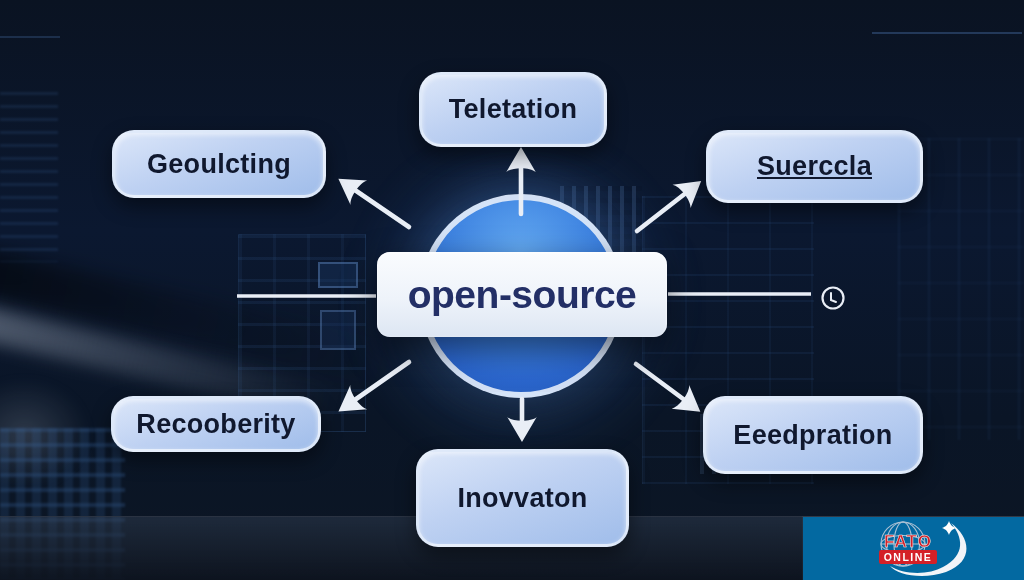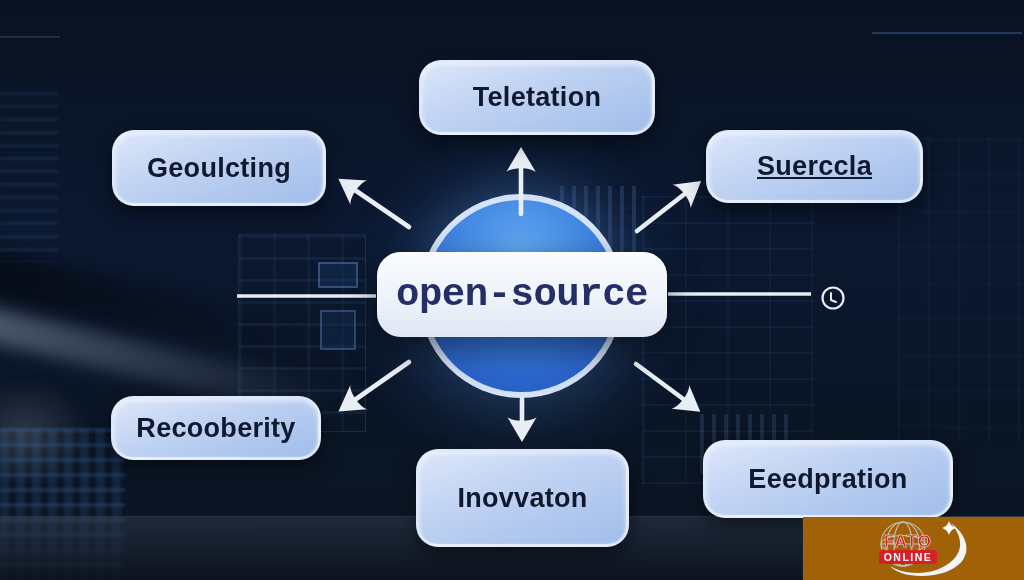--- a/index.html
+++ b/index.html
@@ -59,41 +59,41 @@
     background:linear-gradient(180deg,rgba(52,66,86,0.45),rgba(13,19,30,0.92));
     border-top:1px solid rgba(145,162,190,0.22); }
   .glow-center { left:330px; top:110px; width:380px; height:380px;
     background:radial-gradient(circle,rgba(80,140,225,0.28),transparent 65%); filter:blur(10px); }
 
   
   .center-circle { left:419px; top:194px; width:204px; height:204px; border-radius:50%;
     background:radial-gradient(circle at 50% 28%,#63a9f1 0%,#3d82e0 45%,#2b66cd 75%,#2257b0 100%);
     border:6px solid rgba(228,237,250,0.9);
     box-shadow:0 0 46px rgba(90,150,235,0.40), 0 10px 30px rgba(0,0,0,0.45); }
-  .center-box { left:377px; top:252px; width:290px; height:85px; border-radius:24px;
+  .center-box { left:377px; top:252px; width:290px; height:85px; border-radius:13px;
     display:flex; align-items:center; justify-content:center;
     background:linear-gradient(180deg,#fafcfe 0%,#eef3fa 55%,#dde6f3 100%);
     box-shadow:0 12px 32px rgba(0,0,0,0.5), inset 0 1px 3px rgba(255,255,255,0.9);
-    color:#232f66; font-weight:800; font-size:39px; letter-spacing:-0.5px;font-family:Liberation Mono, monospace; }
+    color:#232f66; font-weight:800; font-size:39px; letter-spacing:-0.5px; }
   .node { display:flex; align-items:center; justify-content:center;
     background:linear-gradient(160deg,#dbe6f9 0%,#bed1f2 45%,#a0bdea 100%);
     border:3px solid rgba(236,243,252,0.75); border-radius:22px;
     box-shadow:0 8px 20px rgba(0,0,0,0.45), inset 0 2px 5px rgba(255,255,255,0.55);
     color:#10182e; font-weight:bold; font-size:27px; letter-spacing:.3px; }
-  .n-top          { left:419px; top:60px;  width:236px; height:75px; }
-  .n-top-left     { left:112px; top:130px; width:214px; height:76px; }
+  .n-top          { left:419px; top:72px;  width:188px; height:75px; }
+  .n-top-left     { left:112px; top:130px; width:214px; height:68px; }
   .n-top-right    { left:706px; top:130px; width:217px; height:73px;text-decoration:underline; }
-  .n-bottom-left  { left:111px; top:396px; width:210px; height:64px; }
+  .n-bottom-left  { left:111px; top:396px; width:210px; height:56px; }
   .n-bottom       { left:416px; top:449px; width:213px; height:98px; }
-  .n-bottom-right { left:703px; top:396px; width:250px; height:78px;margin-top:44px; }
+  .n-bottom-right { left:703px; top:396px; width:220px; height:78px; }
 
   svg.overlay { left:0; top:0; width:1024px; height:580px; pointer-events:none; }
 
   
-  .logo-box { left:803px; top:517px; width:221px; height:63px; background:#a16207;
+  .logo-box { left:803px; top:517px; width:221px; height:63px; background:#0369a1;
     box-shadow:0 0 0 1px rgba(255,255,255,0.04); }
   .logo-fato { fill:#d42027; font-weight:bold; font-size:17px; letter-spacing:1px;
     font-family:"Liberation Sans","DejaVu Sans",sans-serif; stroke:#f2f2f2; stroke-width:.5px; }
   .logo-online { fill:#ffffff; font-weight:bold; font-size:10.5px; letter-spacing:1.5px;
     font-family:"Liberation Sans","DejaVu Sans",sans-serif; }
 </style>
 </head>
 <body>
 
 <div class="abs streak-dark"></div>

